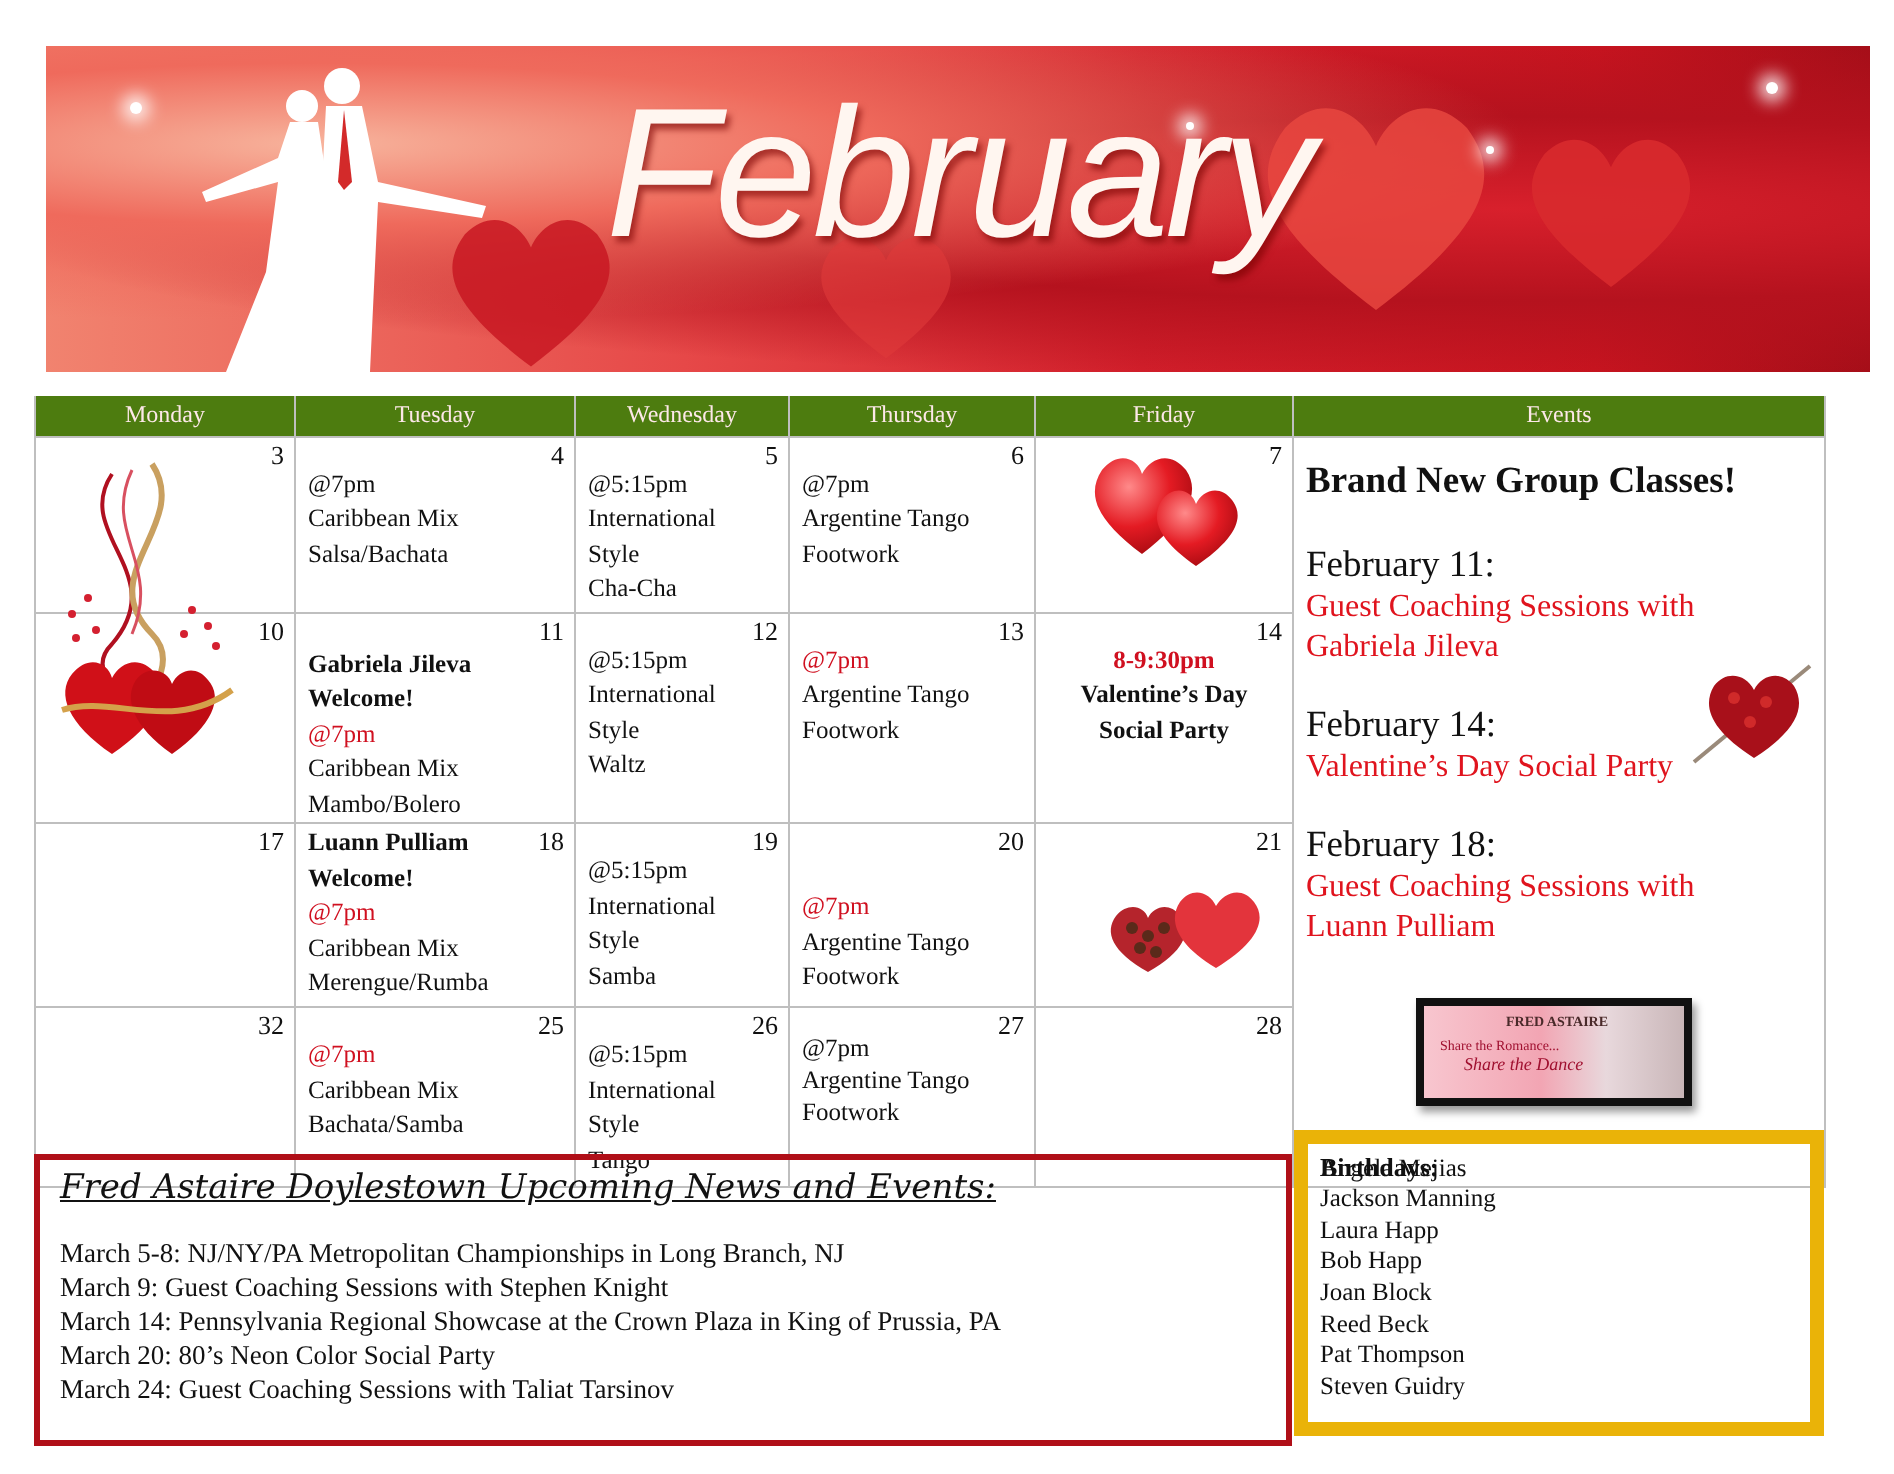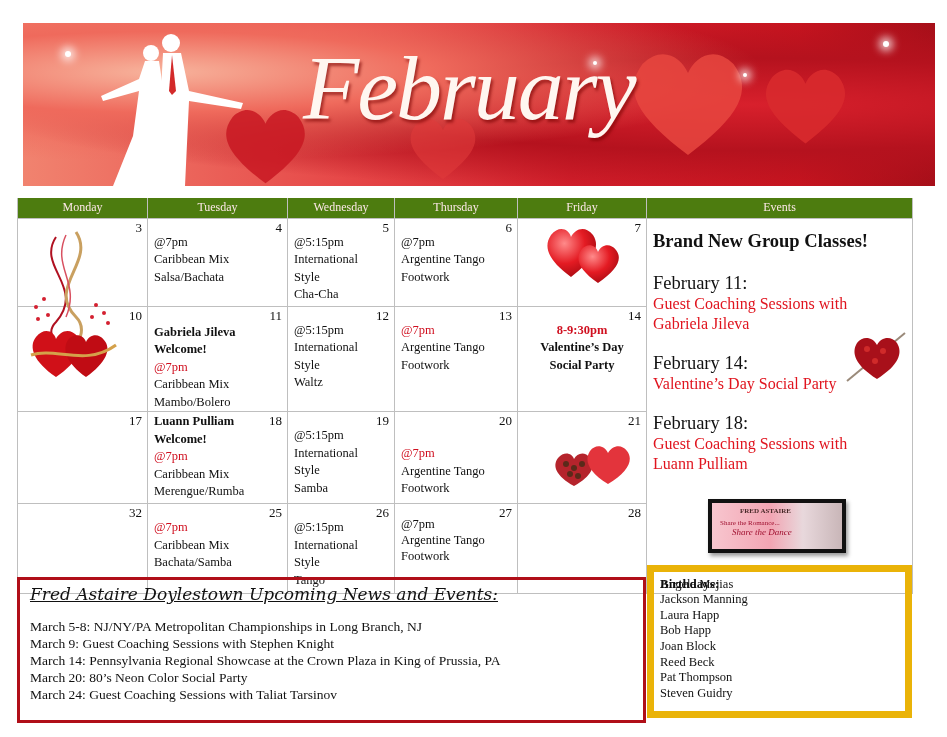--- a/index.html
+++ b/index.html
@@ -3,21 +3,21 @@
 <meta charset="utf-8">
 <style>
   * { box-sizing: border-box; margin: 0; padding: 0; }
   body { width: 947px; height: 737px; background: #ffffff; position: relative; overflow: hidden; font-family: "Liberation Serif", "DejaVu Serif", serif; color: #111; }
   .banner { position: absolute; left: 23px; top: 23px; width: 912px; height: 163px; overflow: hidden;
     background: radial-gradient(ellipse at 15% 30%, #f7b39c 0%, #ef6a5c 25%, transparent 55%),
                 radial-gradient(ellipse at 80% 50%, #d8202c 0%, #b5121e 40%, transparent 75%),
                 linear-gradient(90deg, #f1836f 0%, #e64848 35%, #d21f2b 60%, #c8141f 85%, #a40e18 100%); }
   .banner .heart { position: absolute; }
   .banner .sparkle { position: absolute; width: 6px; height: 6px; border-radius: 50%; background: #fff; box-shadow: 0 0 8px 4px rgba(255,255,255,0.8); }
-  .banner-title { position: absolute; left: 280px; top: 12px; font-family: Liberation Serif, serif; font-style: italic; font-size: 92px; color: #fff6f0; letter-spacing: -2px; text-shadow: 2px 3px 3px rgba(120,0,0,0.6); text-align: center; }
+  .banner-title { position: absolute; left: 280px; top: 12px; font-family: Liberation Sans, sans-serif; font-style: italic; font-size: 92px; color: #fff6f0; letter-spacing: -2px; text-shadow: 2px 3px 3px rgba(120,0,0,0.6); text-align: center; }
   .dancers { position: absolute; left: 70px; top: 8px; }
   table.cal { position: absolute; left: 17px; top: 198px; border-collapse: collapse; table-layout: fixed; }
   table.cal th { background: #4d7c0f; color: #fde8e8; font-weight: normal; font-size: 12px; height: 20px; border: 1px solid #bfbfbf; border-top: none; text-align: center; }
   table.cal td { border: 1px solid #bfbfbf; vertical-align: top; font-size: 12.5px; line-height: 17.5px; position: relative; padding: 0 6px; }
   .daynum { position: absolute; right: 5px; top: 0; font-size: 13px; }
   .cell-body { padding-top: 15px; }
   .red { color: #d01020; }
   .bold { font-weight: bold; }
   .center { text-align: center; }
   .events-cell { padding: 14px 6px 0 6px !important; }
@@ -283,21 +283,21 @@
         </div>
       </td>
       <td>
         <span class="daynum">28</span>
       </td>
     </tr>
   </tbody>
 </table>
 
 <div class="promo">
-  <div style="color:#4a2a2a;font-weight:bold;margin-left:20px">FRED ASTAIRE</div>
+  <div style="color:#4a2a2a;font-weight:bold;margin-left:33px">FRED ASTAIRE</div>
   <div style="margin-top:4px">Share the Romance...</div>
   <div style="font-style:italic;font-size:9px;margin-left:12px">Share the Dance</div>
 </div>
 
 <div class="news">
   <div class="news-title">Fred Astaire Doylestown Upcoming News and Events:</div>
   <div class="news-item">March 5-8: NJ/NY/PA Metropolitan Championships in Long Branch, NJ</div>
   <div class="news-item">March 9: Guest Coaching Sessions with Stephen Knight</div>
   <div class="news-item">March 14: Pennsylvania Regional Showcase at the Crown Plaza in King of Prussia, PA</div>
   <div class="news-item">March 20: 80’s Neon Color Social Party</div>

